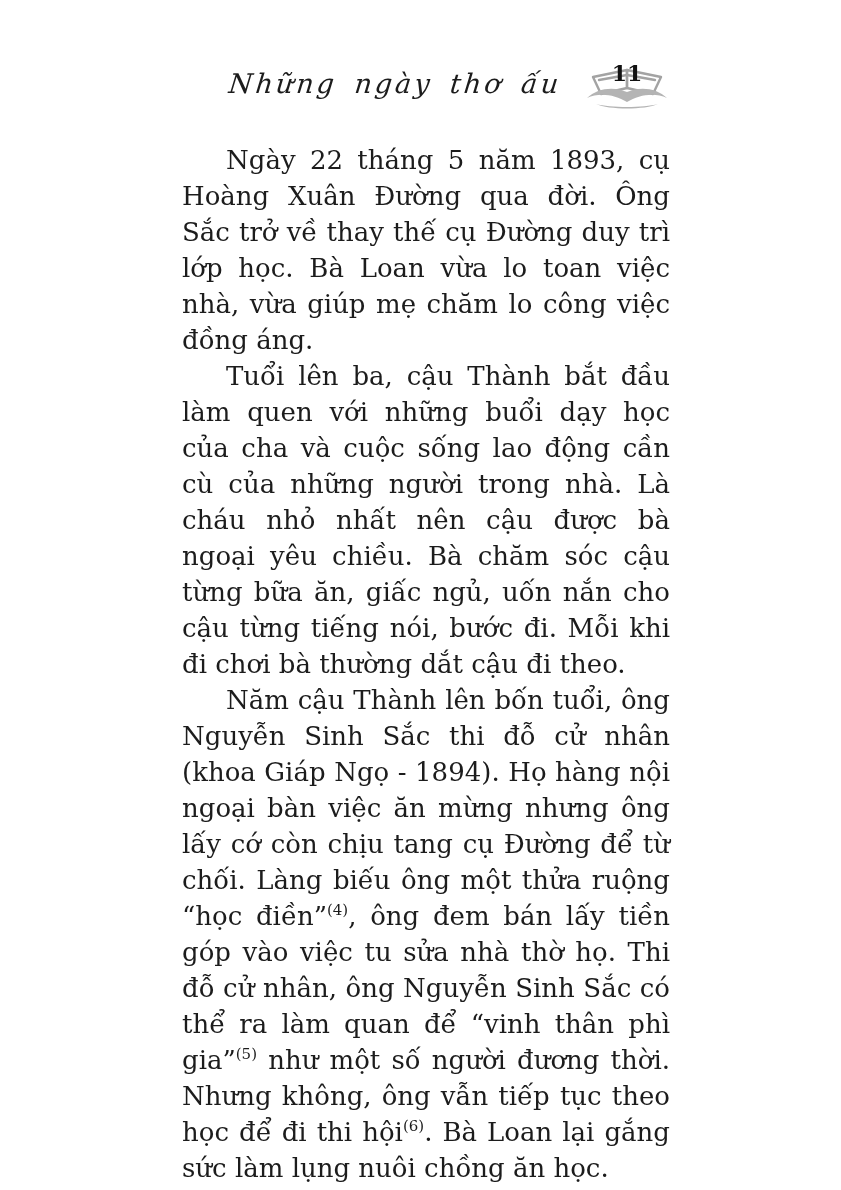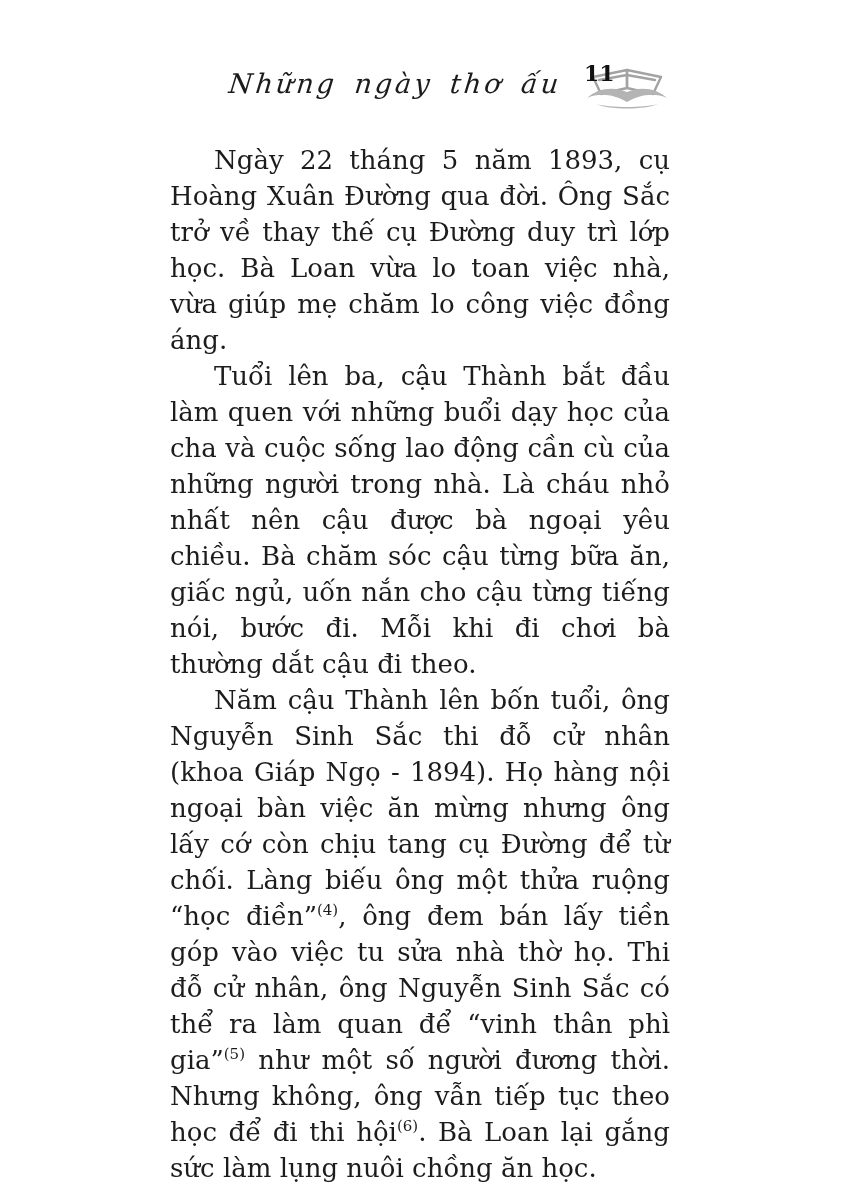--- a/index.html
+++ b/index.html
@@ -39,38 +39,38 @@
     left: 584px;
     width: 86px;
     height: 56px;
   }
   .ornament svg { position: absolute; top: 0; left: 0; }
   .page-number {
     position: absolute;
     top: 4px;
     left: 0;
     width: 86px;
-    text-align: left;
+    text-align: center;
     font-family: "DejaVu Serif", serif;
     font-weight: bold;
     font-size: 22px;
     color: #111111;
   }
   .body-text {
     position: absolute;
     top: 142px;
     left: 170px;
     width: 500px;
     color: #1c1c1c;
     font-size: 26px;
     line-height: 36px;
     text-align: justify;
   }
   .body-text p { margin: 0; }
-  .body-text p.indent { text-indent: 44px; }
+  .body-text p.indent { text-indent: 44px; margin-left: 12px; }
   .body-text sup {
     font-size: 15px;
     line-height: 0;
     vertical-align: super;
   }
 </style>
 </head>
 <body>
 
 <div class="page">

